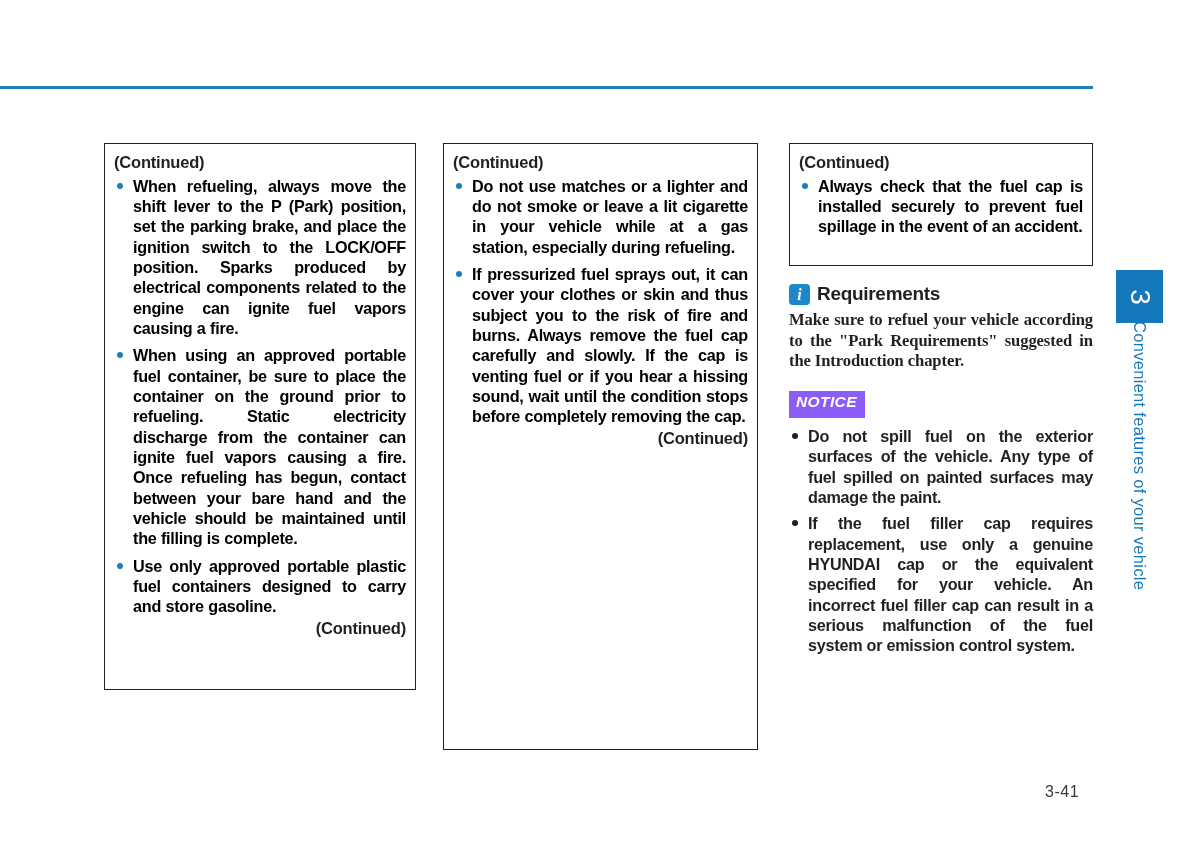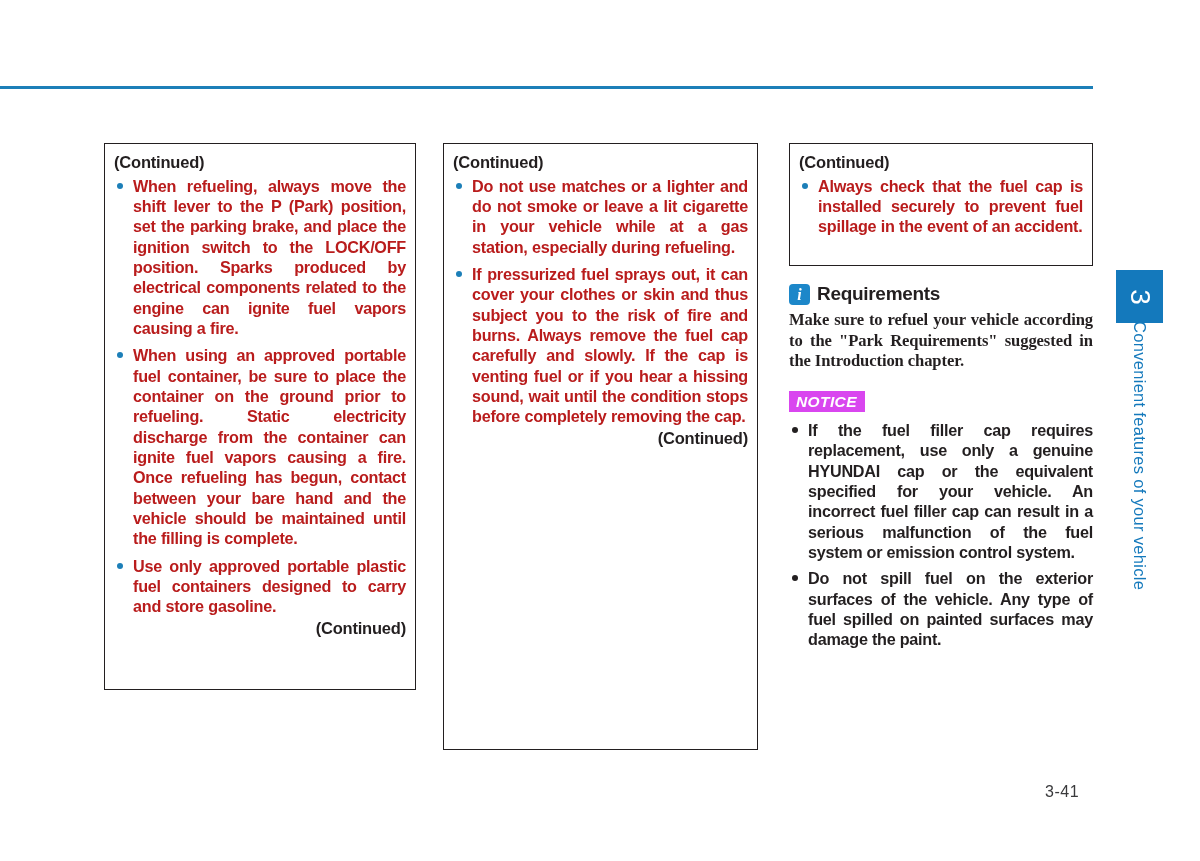--- a/index.html
+++ b/index.html
@@ -67,21 +67,21 @@
     margin: 0;
     padding: 0;
   }
   ul.warn-list > li {
     position: relative;
     padding-left: 19px;
     margin-bottom: 7px;
     font-size: 16.2px;
     font-weight: bold;
     line-height: 1.255;
-    color: #b91c1c;
+    color: #000000;
     text-align: justify;
     text-justify: inter-word;
     letter-spacing: -0.25px;
     word-spacing: 0.2px;
   }
   ul.warn-list > li:last-child { margin-bottom: 0; }
   ul.warn-list > li::before {
     content: "";
     position: absolute;
     left: 3px;
@@ -128,27 +128,27 @@
     color: #231f20;
     text-align: justify;
     text-justify: inter-word;
     letter-spacing: -0.1px;
   }
 
   
   #notice-block { margin-top: 19px; }
   .notice-badge {
     display: inline-block;
-    background: #d946ef;
+    background: #8b5cf6;
     color: #ffffff;
     font-style: italic;
     font-weight: bold;
     font-size: 15.5px;
     letter-spacing: 0.4px;
-    padding: 2px 8px 1px 7px;
+    padding: 2px 8px 7px 7px;
     margin-bottom: 8px;
   }
   ul.notice-list {
     list-style: none;
     margin: 0;
     padding: 0;
   }
   ul.notice-list > li {
     position: relative;
     padding-left: 19px;
@@ -255,22 +255,22 @@
     <div class="info-head">
       <span class="info-icon">i</span>
       <span class="info-title">Requirements</span>
     </div>
     <div class="info-body">Make sure to refuel your vehicle according to the "Park Requirements" suggested in the Introduction chapter.</div>
   </div>
 
   <div id="notice-block">
     <div class="notice-badge">NOTICE</div>
     <ul class="notice-list">
+      <li>Do not spill fuel on the exterior surfaces of the vehicle. Any type of fuel spilled on painted surfaces may damage the paint.</li>
       <li>If the fuel filler cap requires replacement, use only a genuine HYUNDAI cap or the equivalent specified for your vehicle. An incorrect fuel filler cap can result in a serious malfunction of the fuel system or emission control system.</li>
-      <li>Do not spill fuel on the exterior surfaces of the vehicle. Any type of fuel spilled on painted surfaces may damage the paint.</li>
     </ul>
   </div>
 </div>
 
 <div id="chapter-tab">
   <span id="chapter-number">3</span>
 </div>
 <div id="chapter-label">Convenient features of your vehicle</div>
 
 <div id="page-number">3-41</div>

